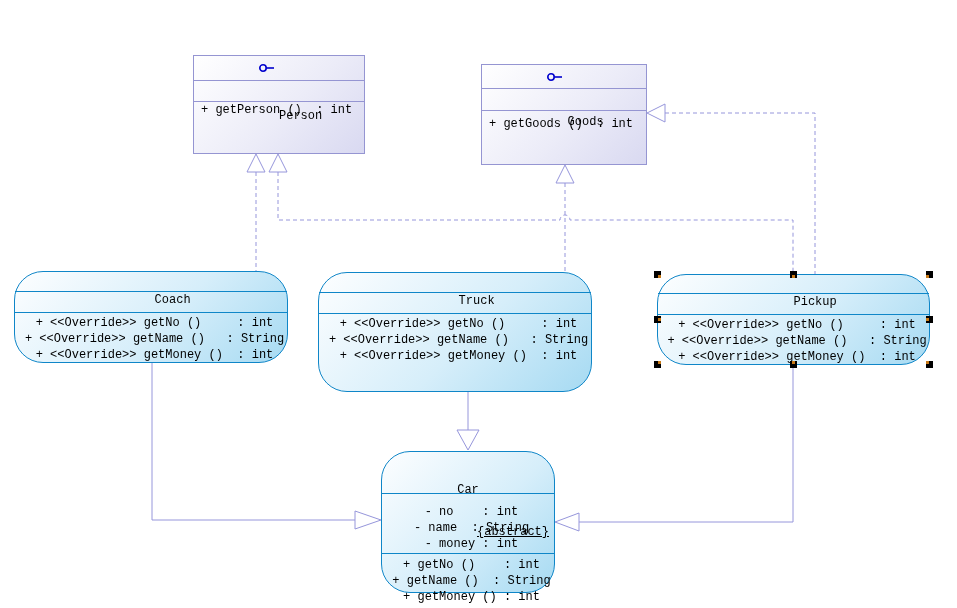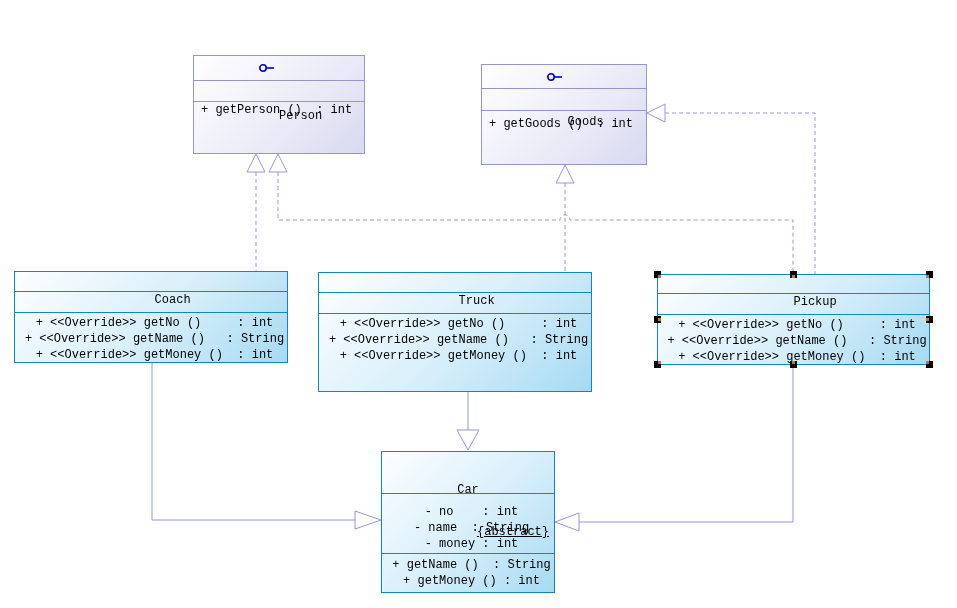--- a/index.html
+++ b/index.html
@@ -11,21 +11,21 @@
     font-family:"Liberation Mono","DejaVu Sans Mono",monospace;
     font-size:12px;color:#000;
   }
   #connector-layer{position:absolute;left:0;top:0;width:957px;height:608px;}
   .dash{fill:none;stroke:#9696db;stroke-width:1;stroke-dasharray:4 3;}
   .solid{fill:none;stroke:#9696db;stroke-width:1;}
   .tri{fill:#ffffff;stroke:#9696db;stroke-width:1;}
 
   .uml-box{position:absolute;box-sizing:border-box;border:1px solid;}
   .theme-purple{border-color:#9595d2;background:linear-gradient(135deg,#ffffff 0%,#ececf8 55%,#d9d9f1 100%);}
-  .theme-blue{border-color:#0f86c8;background:linear-gradient(135deg,#fdfeff 0%,#d6eefa 55%,#a6daf2 100%);}
+  .theme-blue{border-color:#0f86c8;background:linear-gradient(135deg,#fdfeff 0%,#d6eefa 55%,#a6daf2 100%);border-radius:29px;}
   .theme-purple .uml-section{border-top:1px solid #9595d2;}
   .theme-blue .uml-section{border-top:1px solid #0f86c8;text-align:center;}
 
   .uml-title{position:relative;text-align:center;white-space:pre;}
   .uml-title .name-line{display:block;}
   .uml-title .modifier-line{display:block;text-align:right;padding-right:5px;text-decoration:underline;}
   .lollipop{position:absolute;left:6px;top:50%;transform:translateY(-50%);line-height:0;}
   .op-row,.attr-row{white-space:pre;padding-left:7px;line-height:16px;}
 
   .handle{position:absolute;width:7px;height:7px;background:#000;}
@@ -154,20 +154,21 @@
     <div class="uml-title" style="height:38px;padding-top:3px">
       <span class="name-line">Car</span>
       <span class="modifier-line">{abstract}</span>
     </div>
     <div class="uml-section" style="height:49px;padding-top:10px">
       <div class="attr-row">- no    : int</div>
       <div class="attr-row">- name  : String</div>
       <div class="attr-row">- money : int</div>
     </div>
     <div class="uml-section" style="padding-top:3px">
+      <div class="op-row">+ getNo ()    : int</div>
       <div class="op-row">+ getName ()  : String</div>
       <div class="op-row">+ getMoney () : int</div>
     </div>
   </div>
 
   <div class="handle h-tl" style="left:654px;top:271px"></div>
   <div class="handle h-t" style="left:790px;top:271px"></div>
   <div class="handle h-tr" style="left:926px;top:271px"></div>
   <div class="handle h-l" style="left:654px;top:316px"></div>
   <div class="handle h-r" style="left:926px;top:316px"></div>

